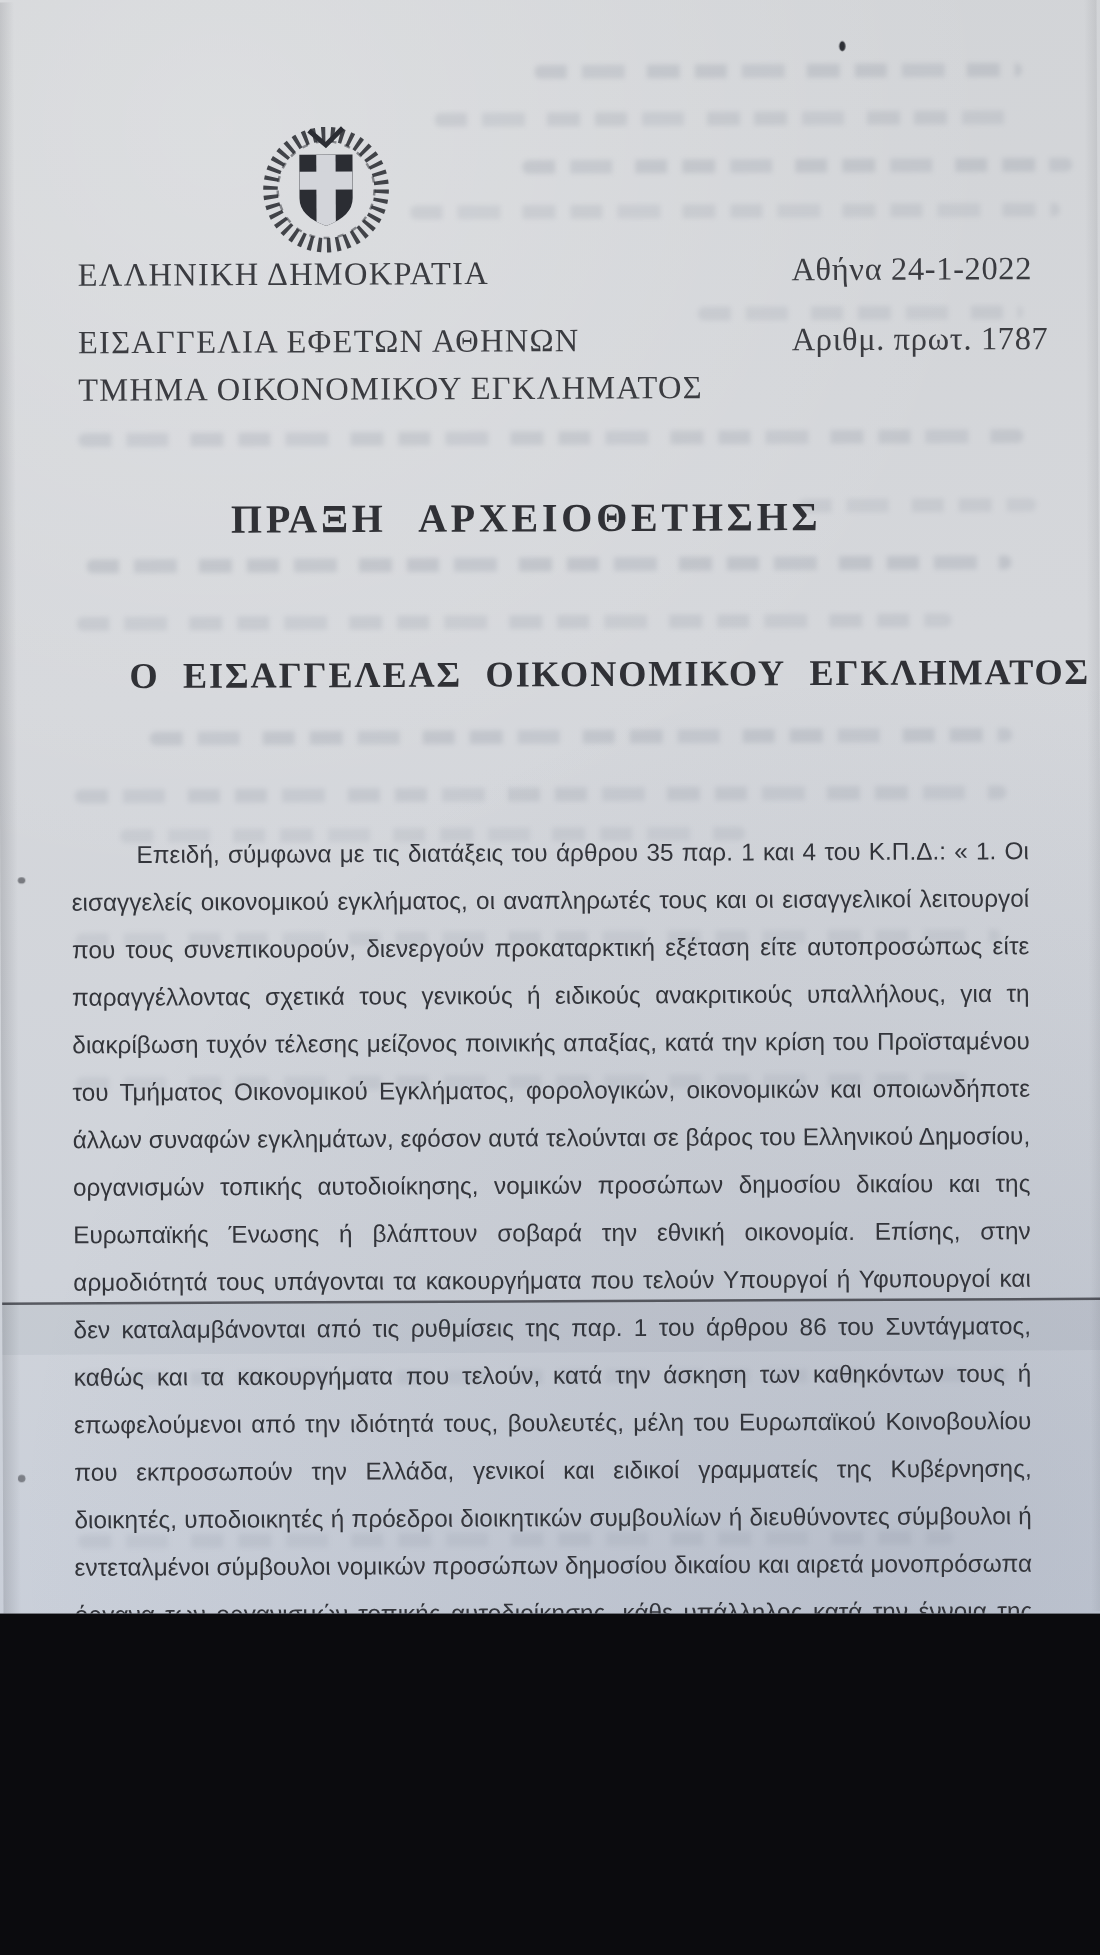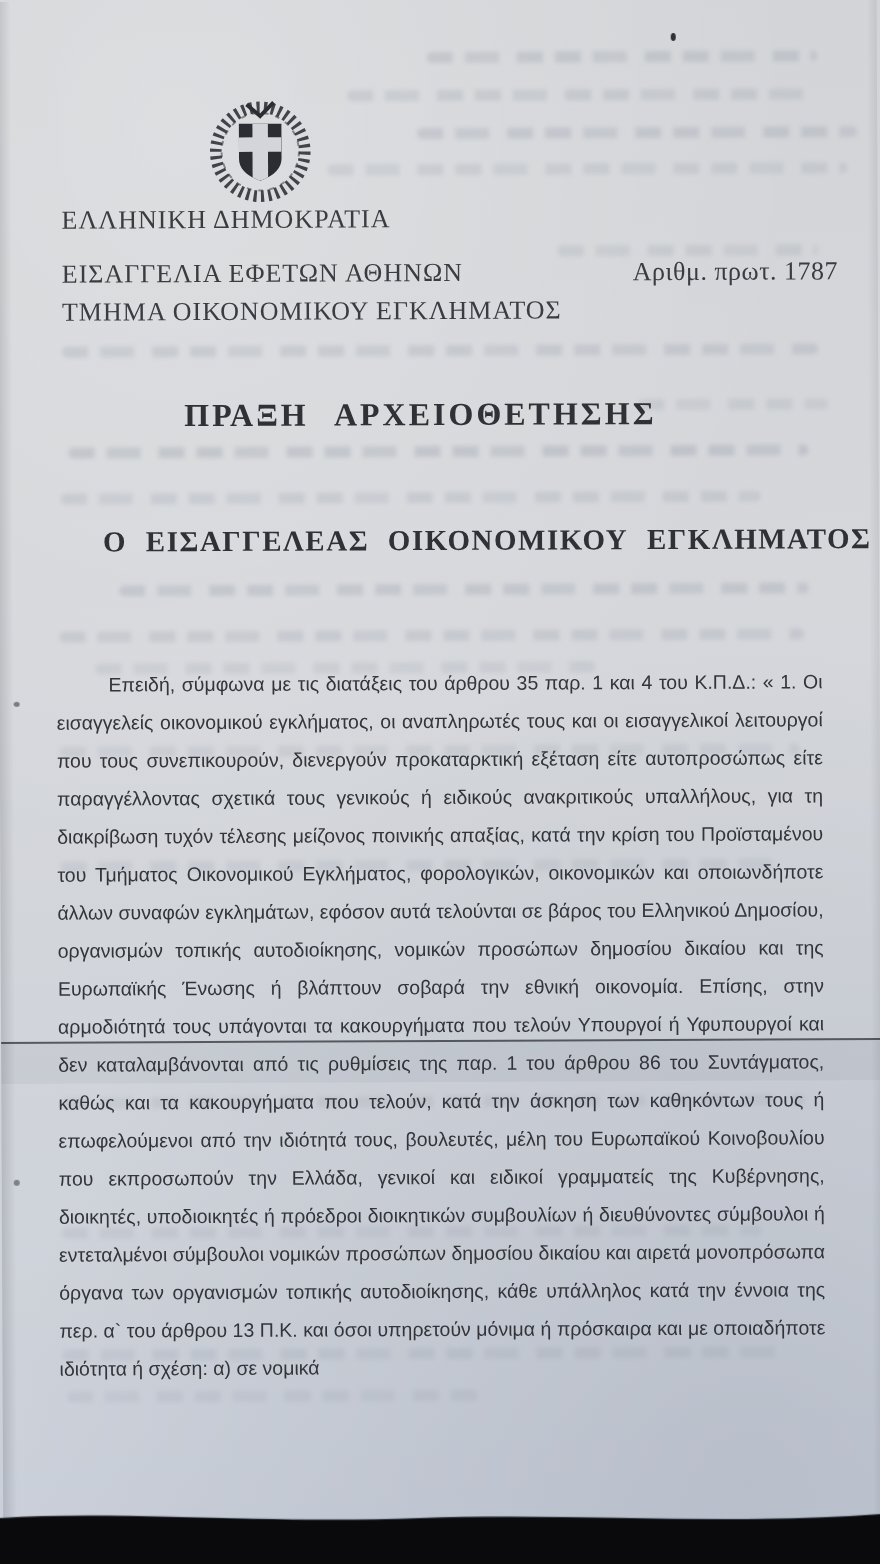--- a/index.html
+++ b/index.html
@@ -1,18 +1,18 @@
 <!DOCTYPE html>
 <html><head>
 <meta charset="utf-8">
 <style>
   html,body{margin:0;padding:0;background:#0b0b0e;}
   #photo{
     position:relative;
-    width:880px;height:1564px;
+    width:880px;height:1291px;
     overflow:hidden;
     font-family:"Liberation Serif", serif;
     background:
       radial-gradient(120% 80% at 20% 8%, rgba(255,255,255,0.22), transparent 60%),
       radial-gradient(140% 90% at 85% 95%, rgba(60,70,95,0.12), transparent 60%),
       linear-gradient(175deg,#d2d4d7 0%,#d5d7db 42%,#cfd3da 75%,#c8ced9 100%);
   }
   #content{position:absolute;inset:0;transform:rotate(-0.25deg);color:#3a3b40;}
 
   
@@ -92,20 +92,21 @@
         </defs>
         <path d="M38 31 h44 v36 q0 15 -22 23 q-22 -8 -22 -23 z" fill="#2b2d33"></path>
         <g clip-path="url(#shieldClip)" fill="#d3d5da">
           <rect x="52" y="28" width="16" height="68"></rect>
           <rect x="34" y="45" width="52" height="15"></rect>
         </g>
       </svg>
     </div>
 
     <div class="hdr-line" style="left:64px;top:204px">ΕΛΛΗΝΙΚΗ  ΔΗΜΟΚΡΑΤΙΑ</div>
+    <div class="hdr-right" style="left:635px;top:202px">Αθήνα  24-1-2022</div>
 
     <div class="hdr-line" style="left:64px;top:258px">ΕΙΣΑΓΓΕΛΙΑ ΕΦΕΤΩΝ ΑΘΗΝΩΝ</div>
     <div class="hdr-right" style="left:635px;top:258px">Αριθμ. πρωτ. 1787</div>
 
     <div class="hdr-line" style="left:64px;top:296px">ΤΜΗΜΑ ΟΙΚΟΝΟΜΙΚΟΥ ΕΓΚΛΗΜΑΤΟΣ</div>
 
     <div id="doc-title">ΠΡΑΞΗ  ΑΡΧΕΙΟΘΕΤΗΣΗΣ</div>
 
     <div id="issuer">Ο ΕΙΣΑΓΓΕΛΕΑΣ  ΟΙΚΟΝΟΜΙΚΟΥ  ΕΓΚΛΗΜΑΤΟΣ</div>
 

